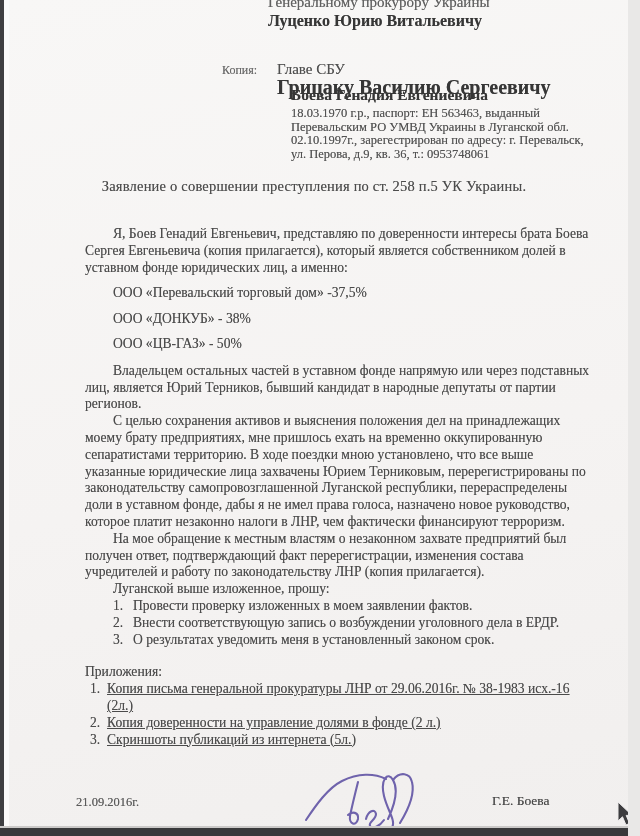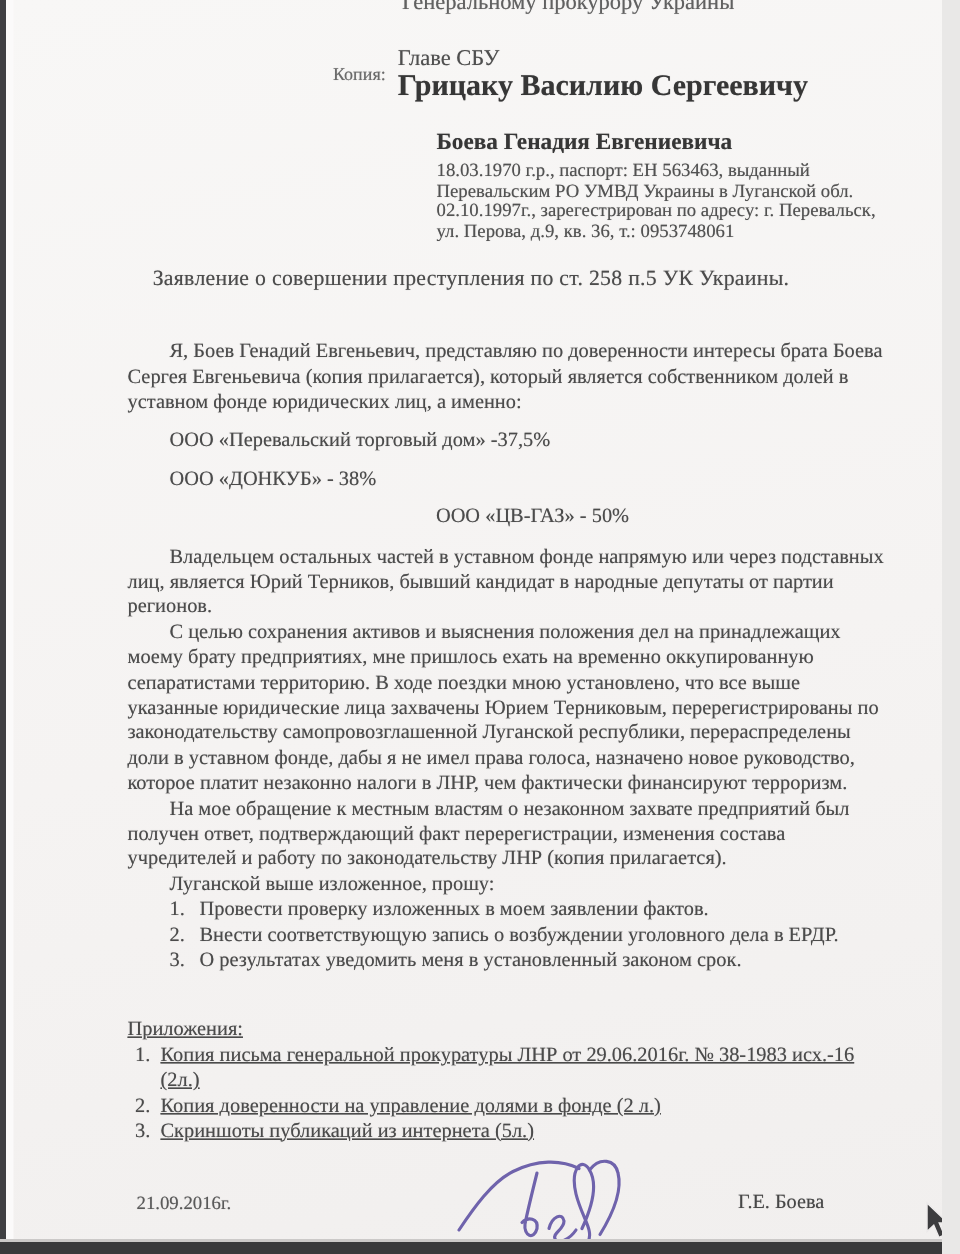--- a/index.html
+++ b/index.html
@@ -18,64 +18,65 @@
   .edge-left-light{position:absolute;left:4px;top:0;width:5px;height:100%;background:#fbfafa;z-index:2;}
   .bottom-bar{position:absolute;left:0;right:0;bottom:0;height:8px;background:#39393b;border-top:2px solid #cbc9c8;z-index:5;}
 
   .txt{ text-shadow:0 0 .5px rgba(74,74,74,.55); }
 
   
   .addr{position:absolute;left:268px;top:-7px;line-height:18px;}
   .addr-office{font-size:15px;color:#616161;}
   .addr-person{font-size:16px;font-weight:bold;color:#363636;margin-top:1px;}
 
-  .copy-row{position:absolute;left:222px;top:30px;display:flex;gap:8px;align-items:center;}
+  .copy-row{position:absolute;left:222px;top:60px;display:flex;gap:20px;}
   .copy-label{font-size:12px;color:#6b6b6b;padding-top:3px;}
   .copy-office{font-size:15px;color:#4f4f4f;line-height:18px;}
   .copy-person{font-size:20px;font-weight:bold;color:#363636;line-height:18px;}
 
   .from{position:absolute;left:268px;top:86px;margin-left:23px;}
   .from-name{font-size:15.5px;font-weight:bold;color:#363636;}
   .details{font-size:12.5px;line-height:13.6px;color:#525252;margin-top:3px;}
 
   .title{position:absolute;left:0;top:178px;width:100%;text-align:center;
          font-size:14.5px;letter-spacing:.2px;color:#4c4c4c;}
 
   
   .bodytext{position:absolute;left:85px;top:226px;width:512px;
             font-size:13.6px;line-height:16.8px;color:#4b4b4b;}
   .bodytext p{margin:0;text-indent:28px;}
   .companies{margin:9px 0 10px 28px;}
   .company{margin-bottom:8.5px;}
-  .company:last-child{margin-bottom:0;text-align:center;}
+  .company:last-child{margin-bottom:0;}
   .req-list{margin-left:28px;}
   .req-row{display:flex;}
   .req-num{width:20px;flex:none;}
-  .attach-label{margin-top:30px;text-decoration:underline;}
+  .attach-label{margin-top:16px;}
   .att-list{margin-left:5px;}
   .att-row{display:flex;}
   .att-num{width:17px;flex:none;}
   .att-text{flex:1;text-decoration:underline;}
 
   
-  .foot-date{position:absolute;left:91px;top:795px;font-size:12.5px;color:#5a5a5a;}
+  .foot-date{position:absolute;left:76px;top:795px;font-size:12.5px;color:#5a5a5a;}
   .foot-name{position:absolute;left:492px;top:793px;font-size:13.5px;color:#474747;}
   .signature{position:absolute;left:292px;top:766px;z-index:4;}
   .cursor{position:absolute;left:617px;top:801px;z-index:6;}
 </style>
 </head>
 <body>
 
 <div class="paper">
 
   <div class="edge-left-light"></div>
   <div class="edge-left"></div>
 
   <div class="addr txt">
     <div class="addr-office">Генеральному прокурору Украины</div>
+    <div class="addr-person">Луценко Юрию Витальевичу</div>
   </div>
 
   <div class="copy-row txt">
     <span class="copy-label">Копия:</span>
     <span>
       <div class="copy-office">Главе СБУ</div>
       <div class="copy-person">Грицаку Василию Сергеевичу</div>
     </span>
   </div>
 

